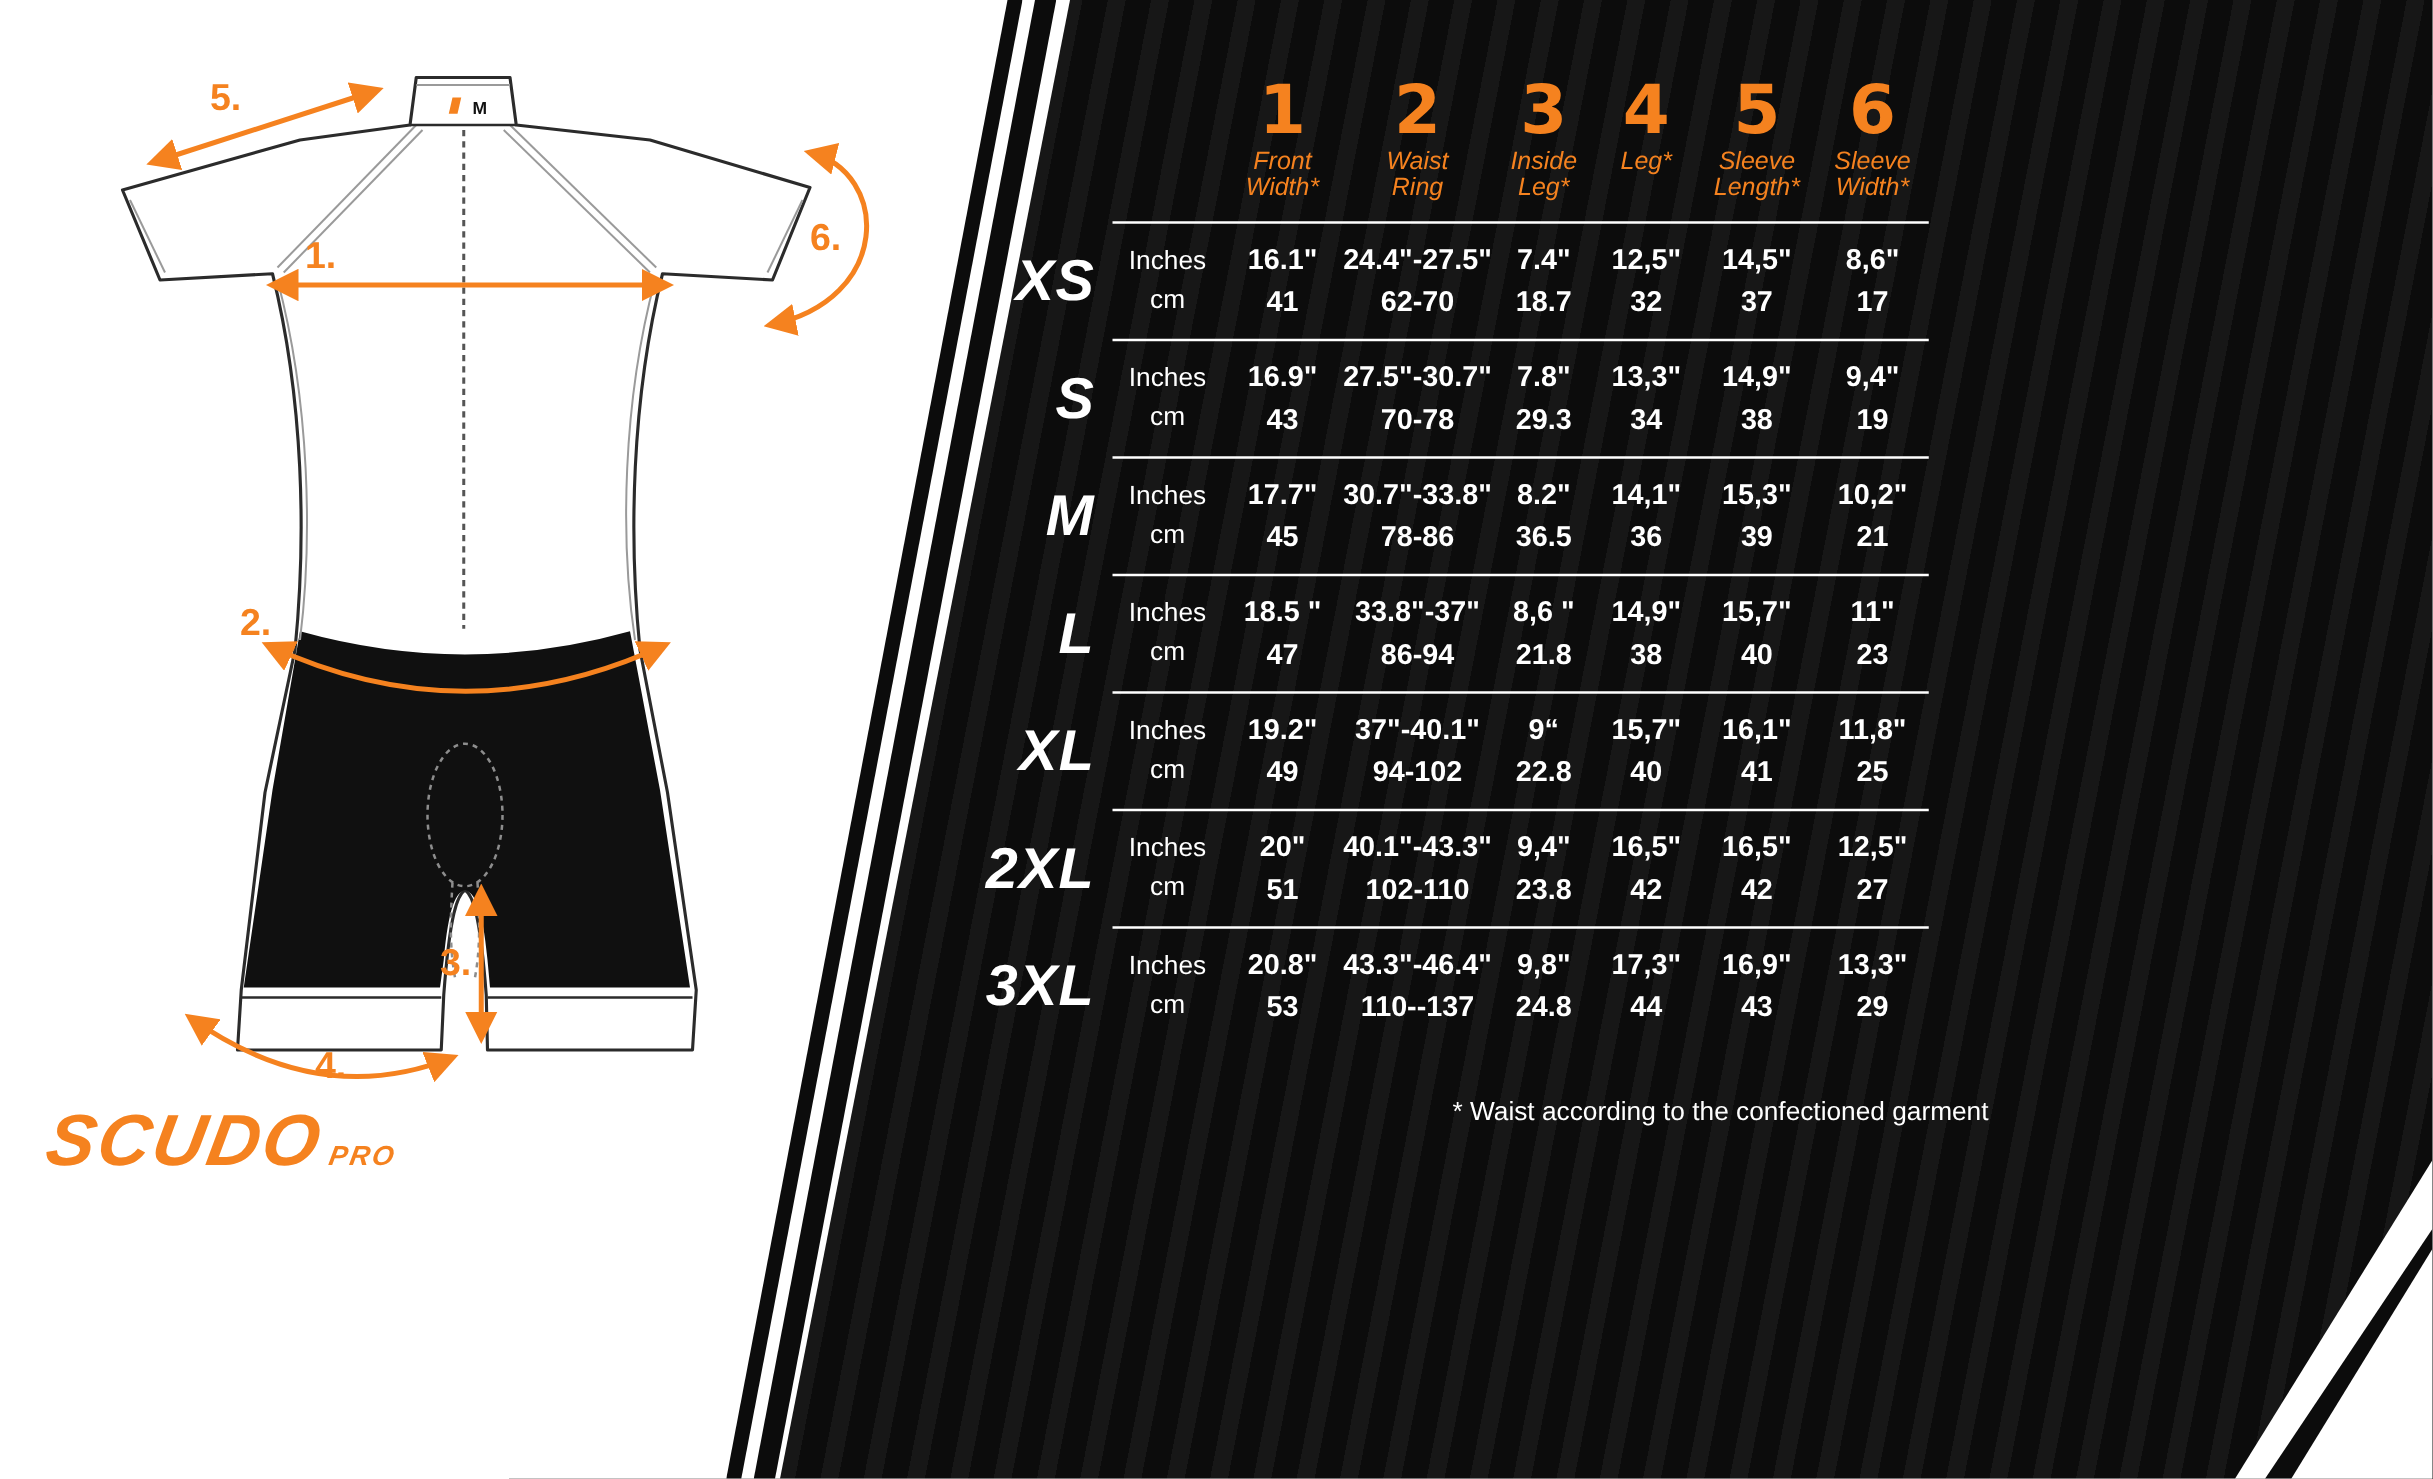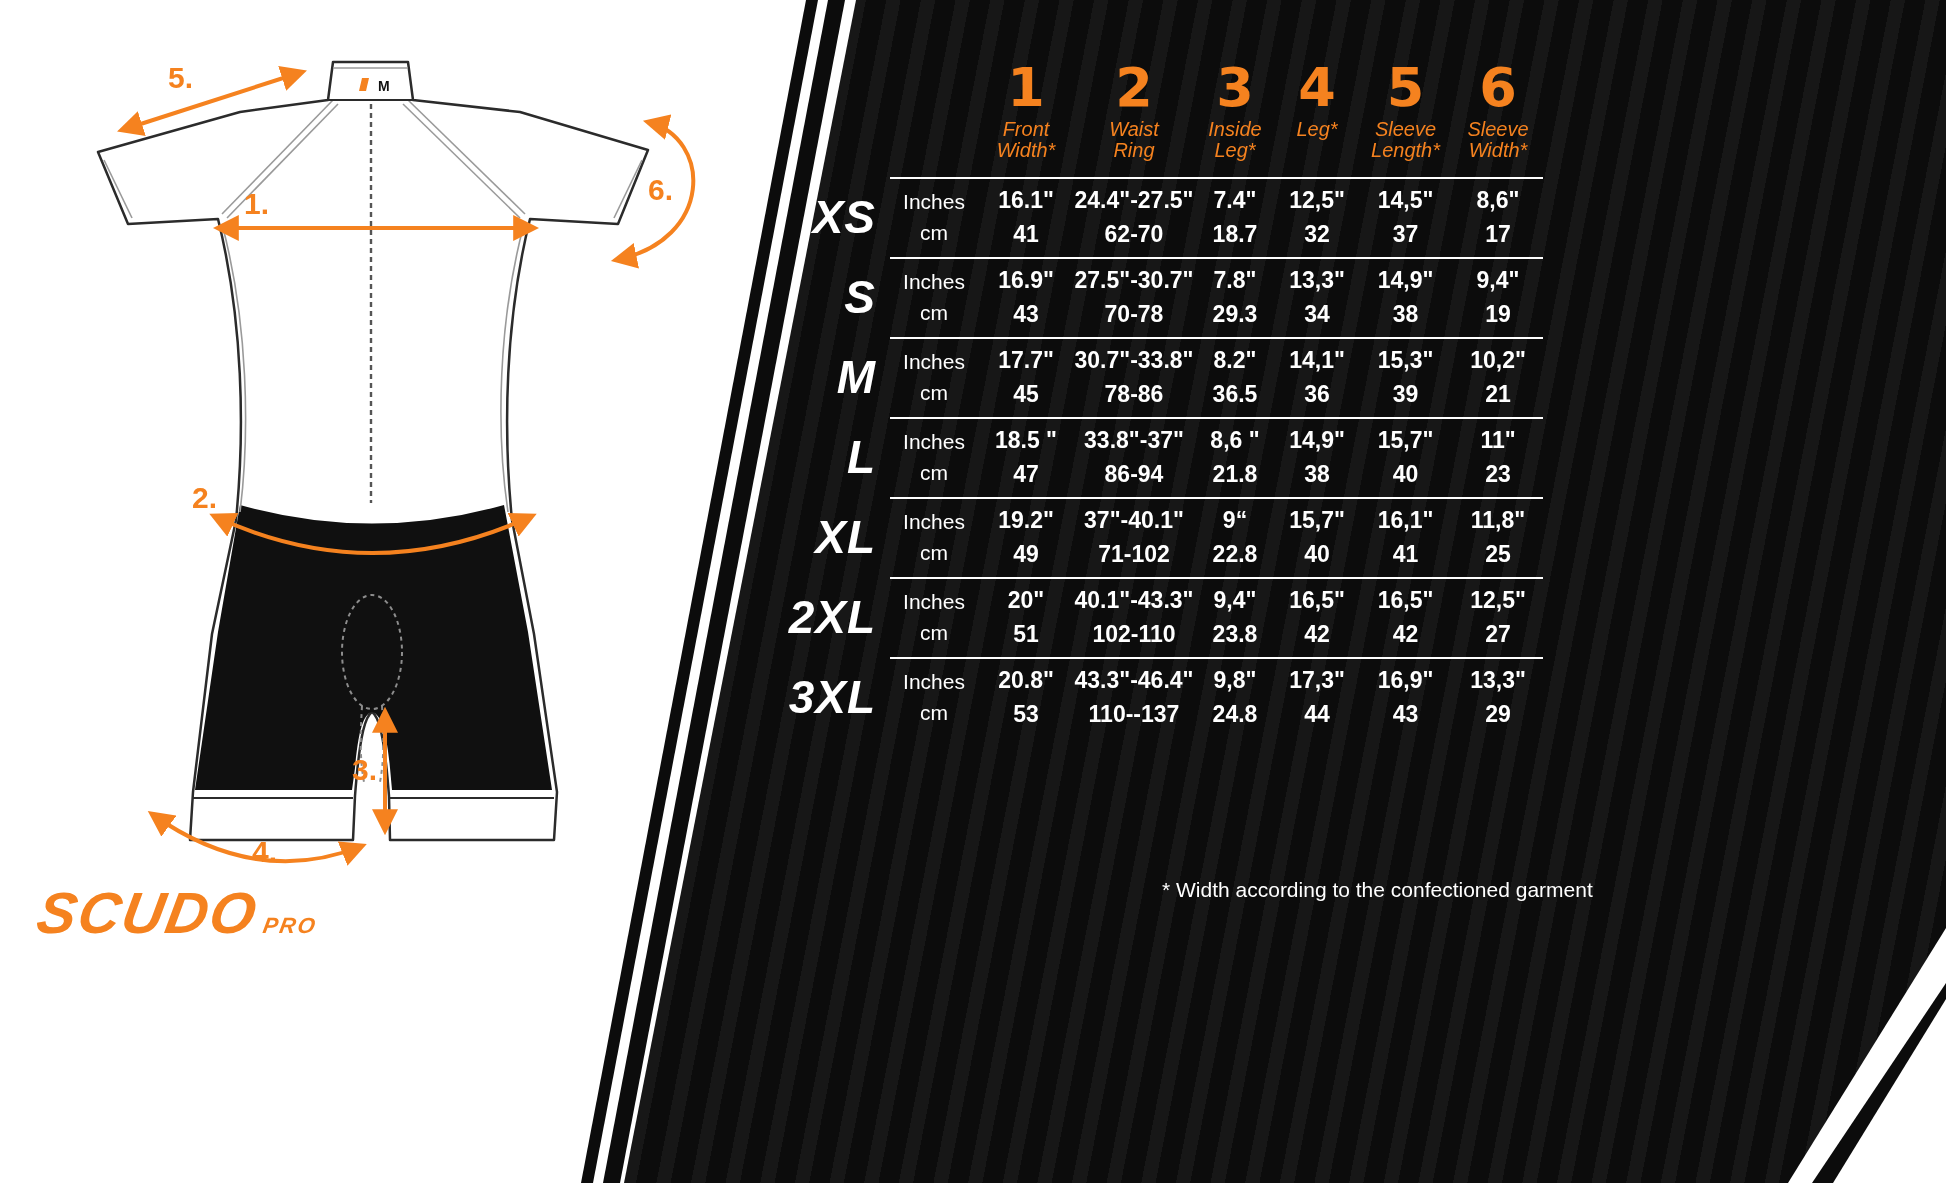--- a/index.html
+++ b/index.html
@@ -24,21 +24,21 @@
   .tbl-title{
     font-size:42px;font-weight:bold;letter-spacing:2px;text-align:center;
     padding-left:100px;margin-bottom:18px;white-space:nowrap;
   }
   .hrow{display:grid;grid-template-columns:168px 96px 120px 82px 82px 95px 90px;margin-top:6px;}
   .hcell{text-align:center;}
   .hnum{font-size:54px;line-height:1;font-weight:800;color:#F5821F;font-family:"DejaVu Sans",sans-serif;}
   .hlabel{margin-top:4px;font-size:20px;line-height:21px;font-style:italic;color:#F5821F;white-space:pre-line;}
   .rows{margin-top:16px;}
   .trow{
-    position:relative;display:grid;height:80px;
+    position:relative;display:grid;height:94px;
     grid-template-columns:80px 88px 96px 120px 82px 82px 95px 90px;
   }
   .trow::before{content:"";position:absolute;left:80px;right:0;top:0;border-top:2px solid #fff;}
   .size-cell{
     display:flex;align-items:center;justify-content:flex-end;padding-right:14px;
     font-size:46px;font-weight:bold;font-style:italic;letter-spacing:1px;
   }
   .cell{display:flex;flex-direction:column;align-items:center;justify-content:center;gap:7px;text-align:left;}
   .cell span{display:block;}
   .units span{font-size:21px;font-weight:normal;}
@@ -293,21 +293,21 @@
     <div class="cell units">
       <span>Inches</span>
       <span>cm</span>
     </div>
     <div class="cell val">
       <span>19.2"</span>
       <span>49</span>
     </div>
     <div class="cell val">
       <span>37"-40.1"</span>
-      <span>71-102</span>
+      <span>94-102</span>
     </div>
     <div class="cell val">
       <span>9“</span>
       <span>22.8</span>
     </div>
     <div class="cell val">
       <span>15,7"</span>
       <span>40</span>
     </div>
     <div class="cell val">
@@ -379,13 +379,13 @@
       <span>43</span>
     </div>
     <div class="cell val">
       <span>13,3"</span>
       <span>29</span>
     </div>
   </div>
 </div>
 </div>
 
-<div class="footnote">* Width according to the confectioned garment</div>
+<div class="footnote">* Waist according to the confectioned garment</div>
 
 </body></html>

